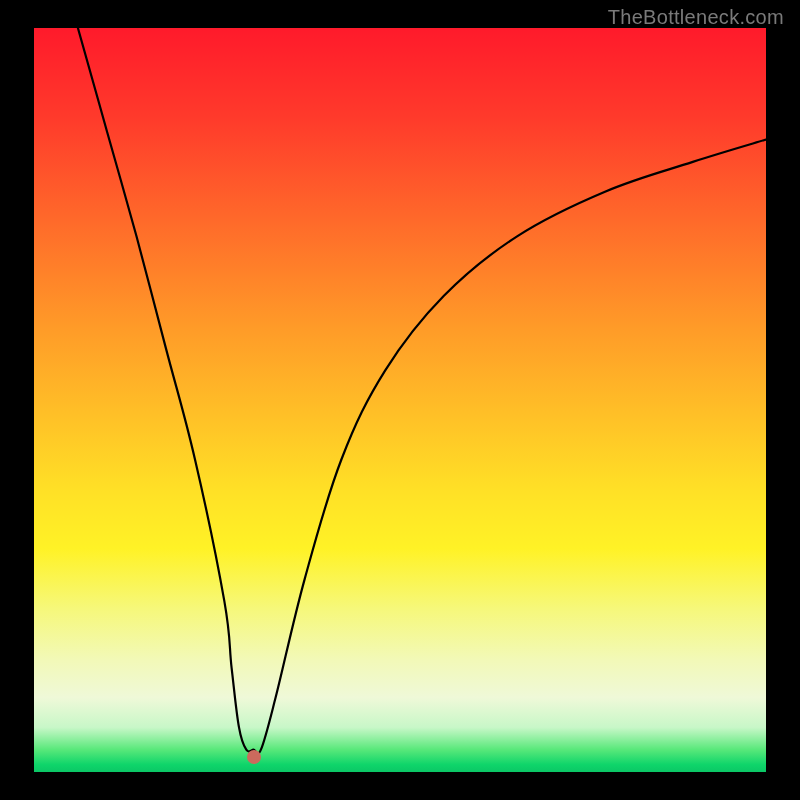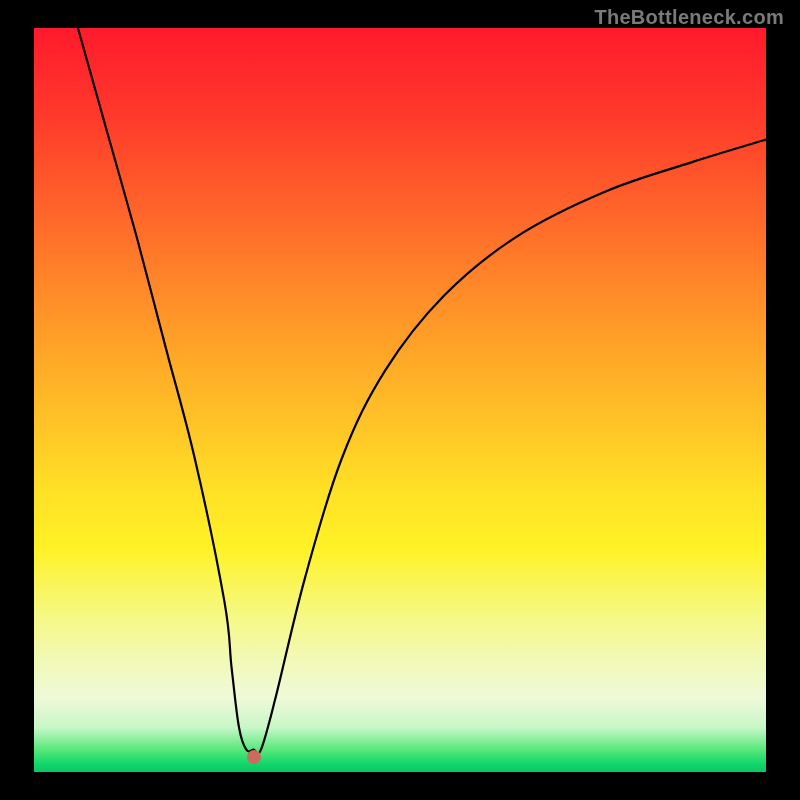--- a/index.html
+++ b/index.html
@@ -39,21 +39,21 @@
       #0fd56a 99%,
       #0bc766 100%
     );
   }
   .watermark {
     position: absolute;
     top: 6px;
     right: 16px;
     color: #7a7a7a;
     font-size: 20px;
-    font-weight: 700;
+    font-weight: 400;
     letter-spacing: 0.3px;
     user-select: none;
   }
   svg.curve {
     position: absolute;
     left: 0;
     top: 0;
     width: 732px;
     height: 744px;
     pointer-events: none;

